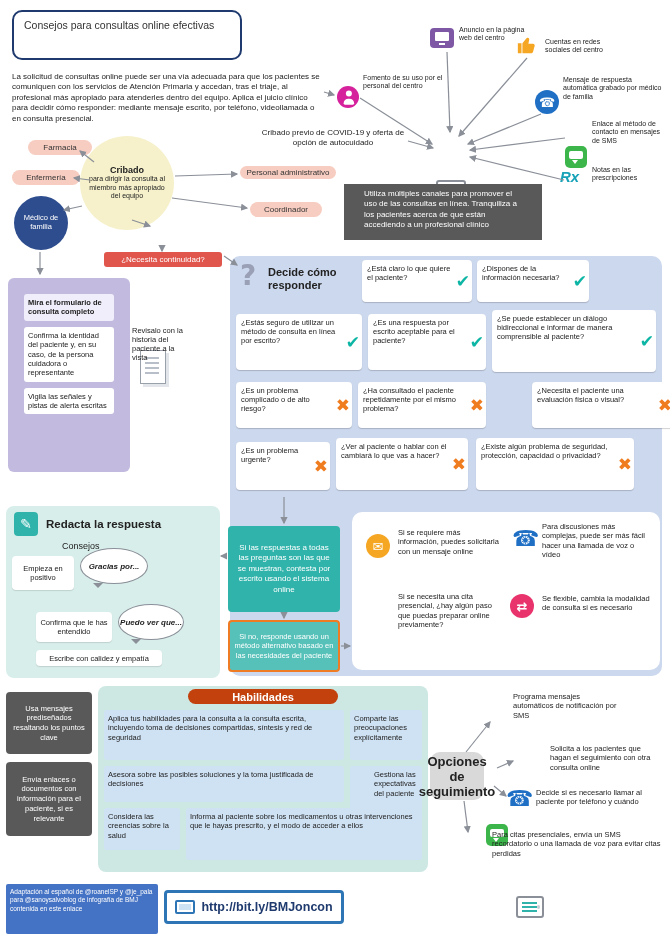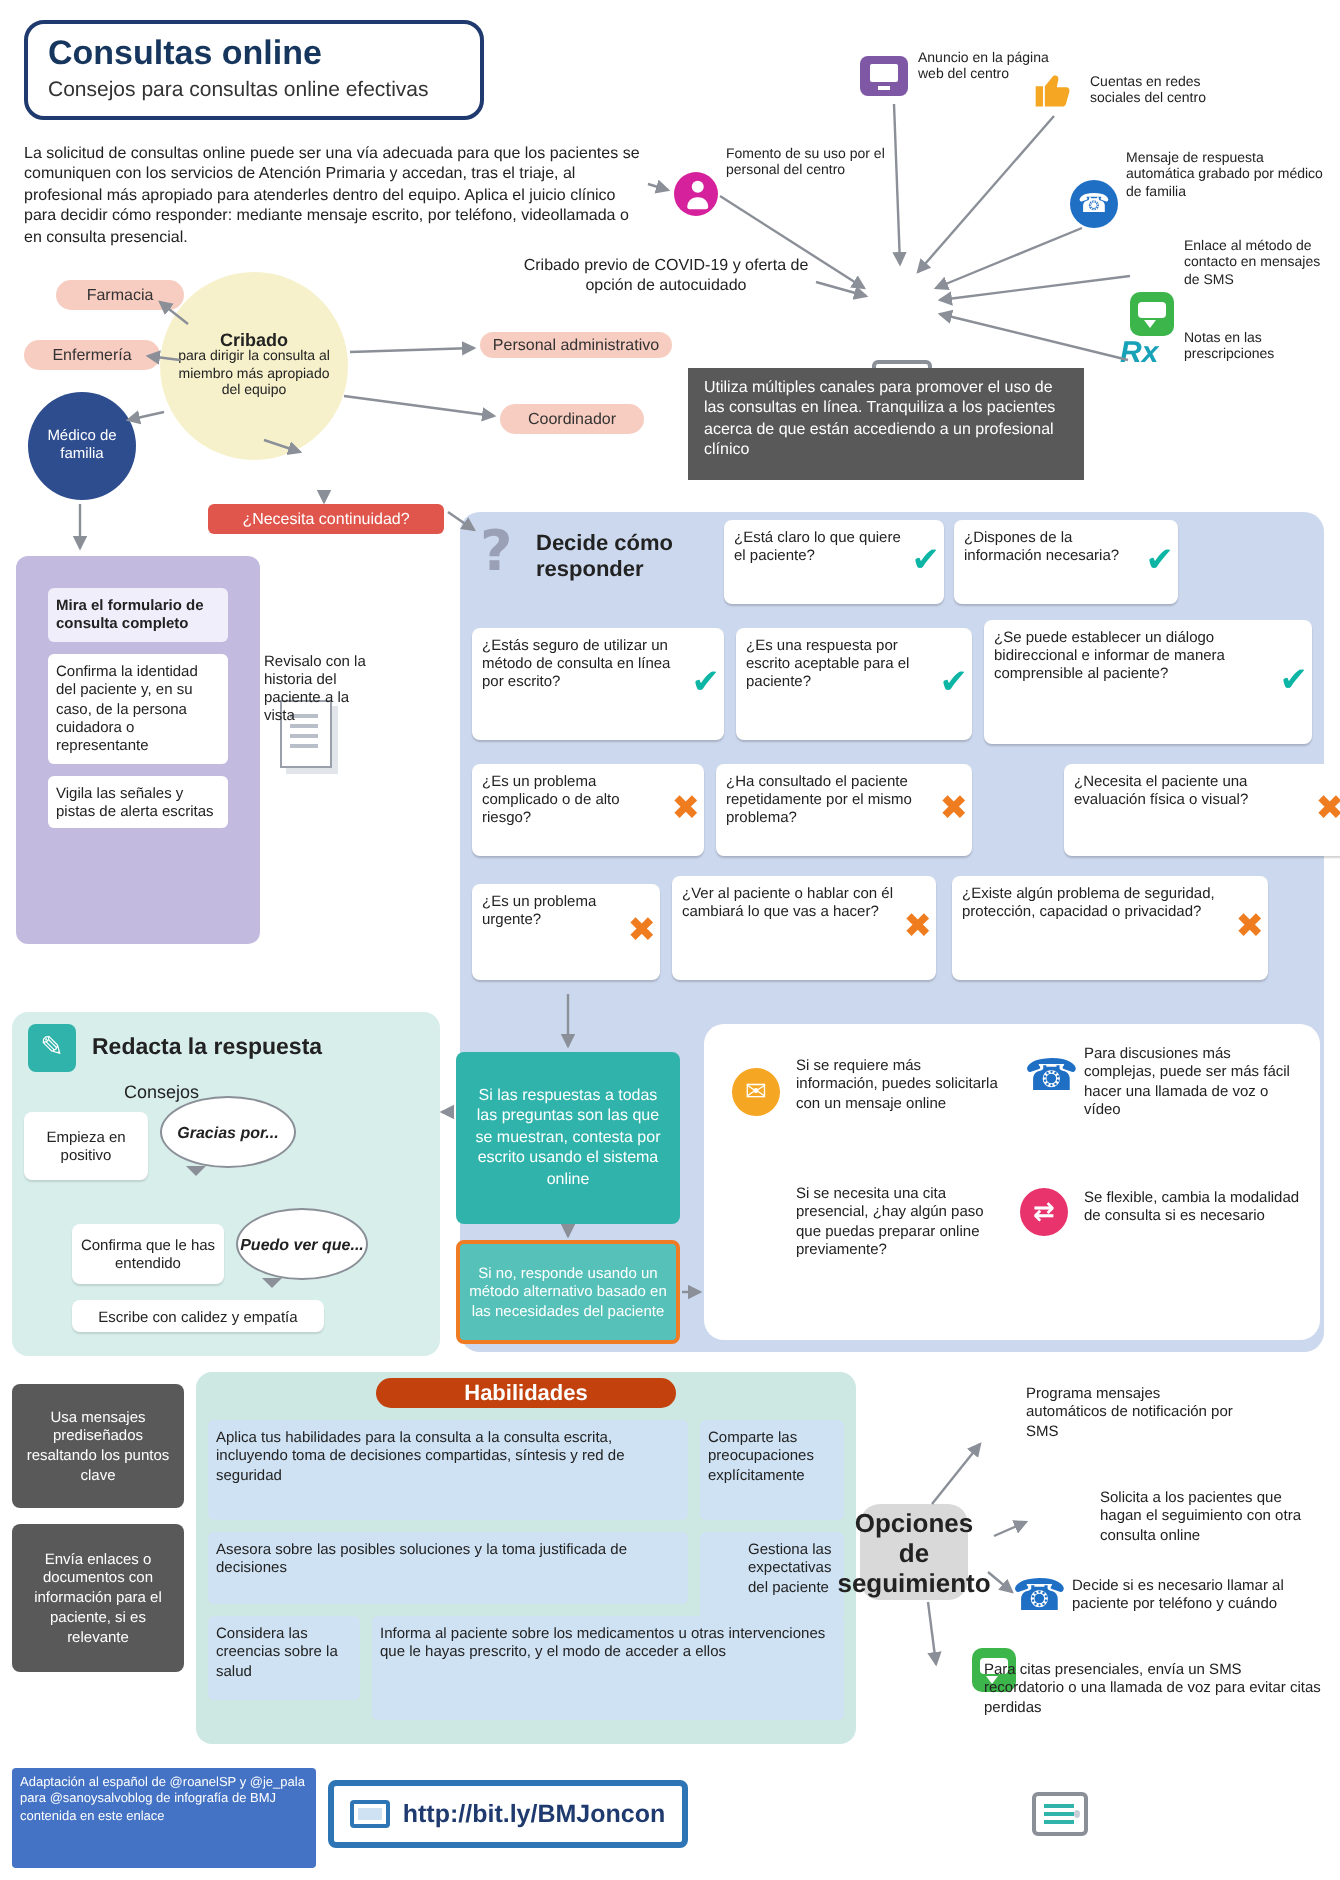--- a/index.html
+++ b/index.html
@@ -81,32 +81,31 @@
   .fubox { left:430px; top:752px; width:54px; height:48px; background:#d9d9d9; border-radius:10px; font-size:13px; font-weight:bold; text-align:center; display:flex; align-items:center; justify-content:center; padding:4px; box-sizing:border-box; }
   .futext { position:absolute; font-size:7.5px; line-height:1.25; }
 
   
   .credit { left:6px; top:884px; width:152px; height:50px; background:#4472c4; color:#fff; font-size:6.5px; line-height:1.3; padding:4px; box-sizing:border-box; border-radius:2px; }
   .linkbox { left:164px; top:890px; width:180px; height:34px; background:#fff; border:3px solid #2e75b6; border-radius:4px; display:flex; align-items:center; justify-content:center; gap:6px; box-sizing:border-box; cursor:pointer; }
   .linktext { font-size:12.5px; font-weight:bold; color:#1f3a6e; }
   .minitab { width:20px; height:14px; border:2px solid #2e75b6; border-radius:2px; position:relative; box-sizing:border-box; }
   .minitab::before { content:""; position:absolute; inset:2px; background:#cfe2f4; }
 
-  .note-dark { left:344px; top:184px; width:198px; height:56px; background:#595959; color:#fff; font-size:8px; line-height:1.3; padding:5px 8px; box-sizing:border-box; }
+  .note-dark { left:344px; top:184px; width:198px; height:56px; background:#595959; color:#fff; font-size:8px; line-height:1.3; padding:5px 20px; box-sizing:border-box; }
   .label7 { position:absolute; font-size:7px; line-height:1.2; color:#222; }
   svg.wire { position:absolute; left:0; top:0; pointer-events:none; }
   .rxg { font-size:15px; font-weight:bold; font-style:italic; color:#17a2b8; }
 </style>
 </head>
 <body>
 
 <div class="page">
 
   <div class="abs title-box">
-    <div class="title">Consultas online</div>
     <div class="subtitle">Consejos para consultas online efectivas</div>
   </div>
   <div class="abs intro">La solicitud de consultas online puede ser una vía adecuada para que los pacientes se comuniquen con los servicios de Atención Primaria y accedan, tras el triaje, al profesional más apropiado para atenderles dentro del equipo.  Aplica el juicio clínico para decidir cómo responder: mediante mensaje escrito, por teléfono, videollamada o en consulta presencial.</div>
 
   <div class="abs website" style="left:430px;top:28px;"></div>
   <div class="label7" style="left:459px;top:26px;width:66px;">Anuncio en la página web del centro</div>
 
   <div class="abs" style="left:516px;top:34px;">
     <svg width="22" height="22" viewBox="0 0 24 24">
         <path fill="#f5a623" d="M2 10h4v11H2zM7 21h9.5c1 0 1.9-.7 2.1-1.7l1.8-6.5c.3-1.2-.6-2.3-1.8-2.3h-5.1l.9-4.2c.2-1-.4-2-1.4-2.2-.7-.2-1.4.1-1.8.7L7 10z"></path>

